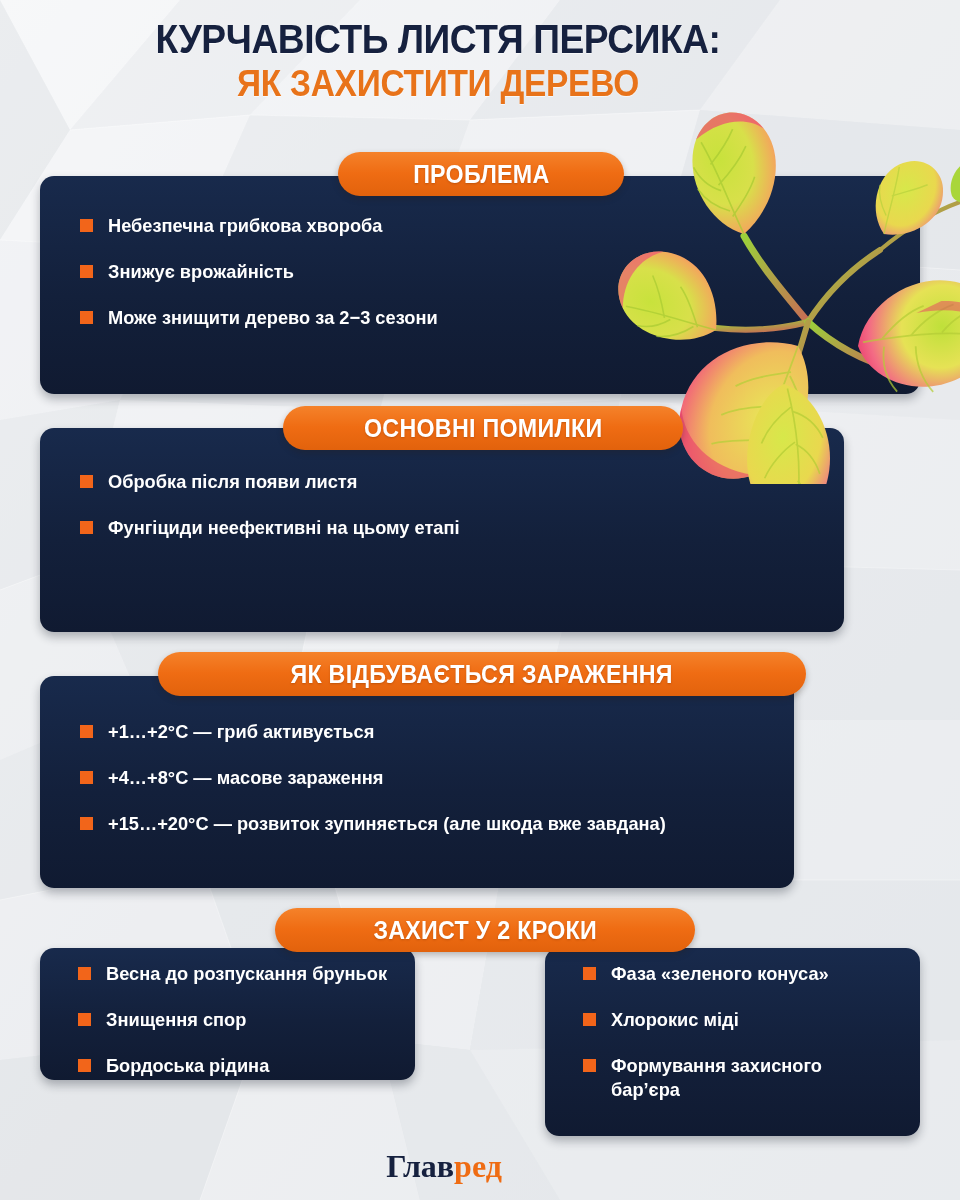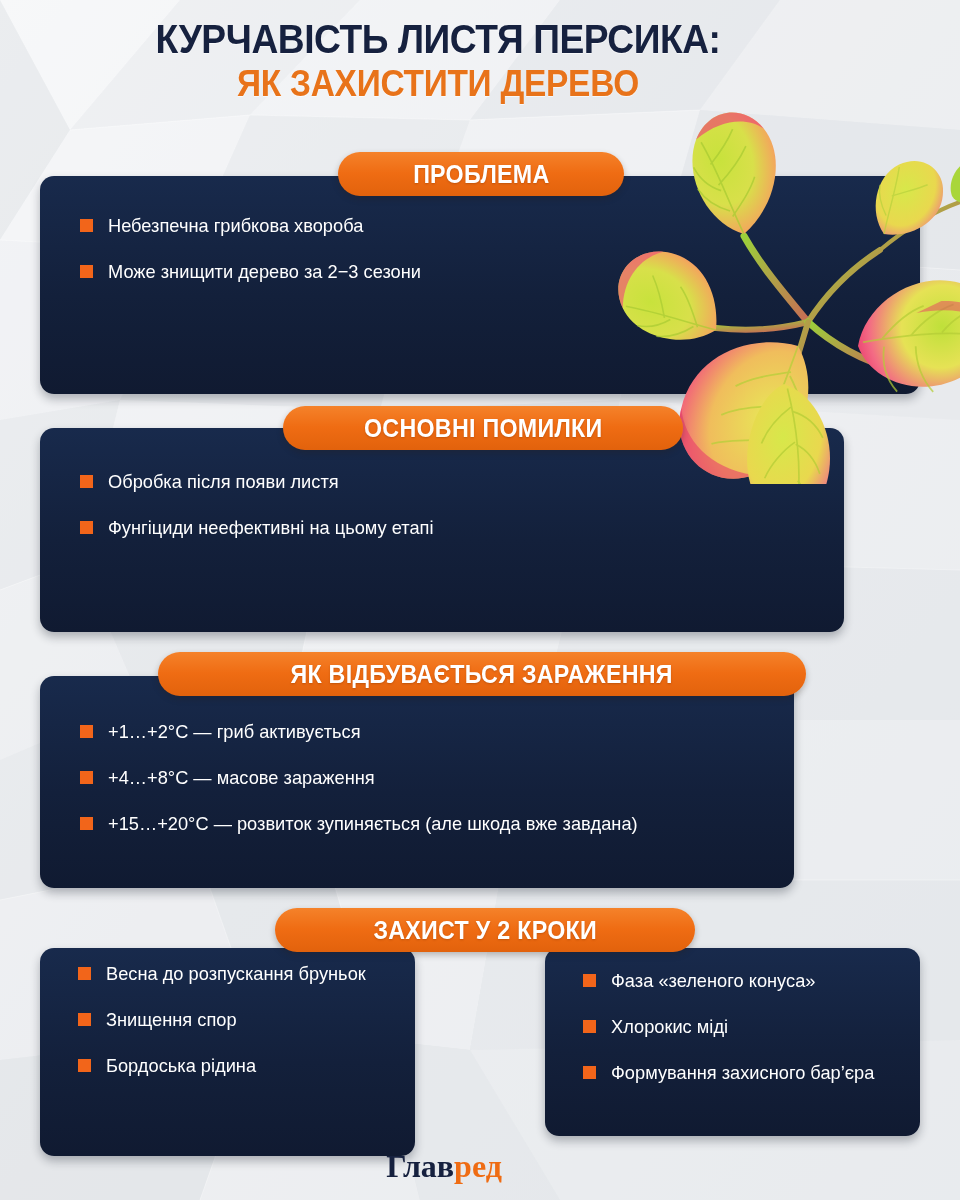--- a/index.html
+++ b/index.html
@@ -62,21 +62,21 @@
 
   .bullets {
     position:absolute;
     left:22px; right:18px; top:0;
     list-style:none;
   }
   .bullet {
     display:flex;
     align-items:flex-start;
     color:#ffffff;
-    font-weight:normal;
+    font-weight:bold;
     font-size:19px;
     line-height:24px;
     margin-bottom:22px;
     padding-left:18px;
   }
   .sq {
     flex:0 0 auto;
     width:13px; height:13px;
     background:#f2651a;
     margin-right:15px;
@@ -306,20 +306,24 @@
   </div>
 
   <div class="panel" style="left:40px; top:176px; width:880px; height:218px;">
     <ul class="bullets" style="top:38px;">
       <li class="bullet">
         <span class="sq"></span>
         <span class="btxt">Небезпечна грибкова хвороба</span>
       </li>
       <li class="bullet">
         <span class="sq"></span>
+        <span class="btxt">Знижує врожайність</span>
+      </li>
+      <li class="bullet">
+        <span class="sq"></span>
         <span class="btxt">Може знищити дерево за 2−3 сезони</span>
       </li>
     </ul>
   </div>
 
   <div class="pill" style="left:283px; top:406px; width:400px;">
     <span class="pill-label">ОСНОВНІ ПОМИЛКИ</span>
   </div>
 
   <div class="panel" style="left:40px; top:428px; width:804px; height:204px;">
@@ -353,39 +357,39 @@
         <span class="sq"></span>
         <span class="btxt">+15…+20°C — розвиток зупиняється (але шкода вже завдана)</span>
       </li>
     </ul>
   </div>
 
   <div class="pill" style="left:275px; top:908px; width:420px;">
     <span class="pill-label">ЗАХИСТ У 2 КРОКИ</span>
   </div>
 
-  <div class="panel" style="left:40px; top:948px; width:375px; height:208px;">
+  <div class="panel" style="left:40px; top:948px; width:375px; height:132px;">
     <ul class="bullets" style="top:14px; left:20px; right:14px;">
       <li class="bullet">
         <span class="sq"></span>
         <span class="btxt">Весна до розпускання бруньок</span>
       </li>
       <li class="bullet">
         <span class="sq"></span>
         <span class="btxt">Знищення спор</span>
       </li>
       <li class="bullet">
         <span class="sq"></span>
         <span class="btxt">Бордоська рідина</span>
       </li>
     </ul>
   </div>
 
   <div class="panel" style="left:545px; top:948px; width:375px; height:188px;">
-    <ul class="bullets" style="top:21px; left:20px; right:14px;">
+    <ul class="bullets" style="top:14px; left:20px; right:14px;">
       <li class="bullet">
         <span class="sq"></span>
         <span class="btxt">Фаза «зеленого конуса»</span>
       </li>
       <li class="bullet">
         <span class="sq"></span>
         <span class="btxt">Хлорокис міді</span>
       </li>
       <li class="bullet">
         <span class="sq"></span>

